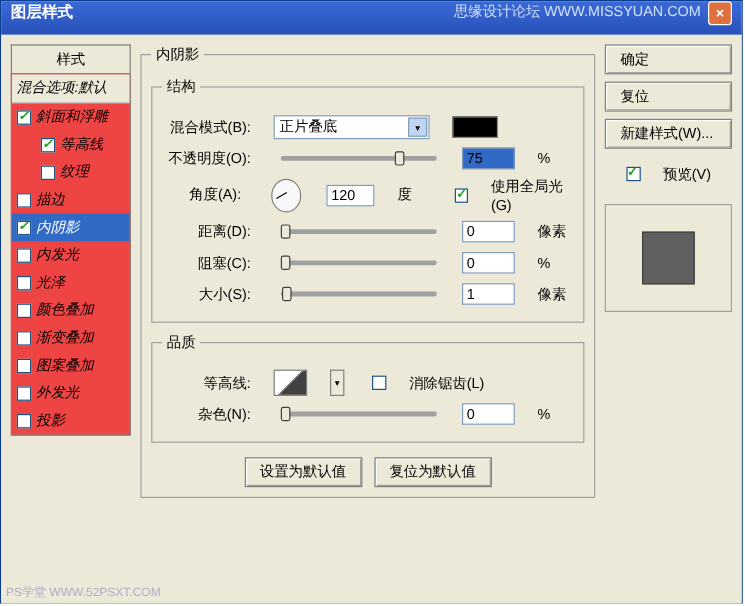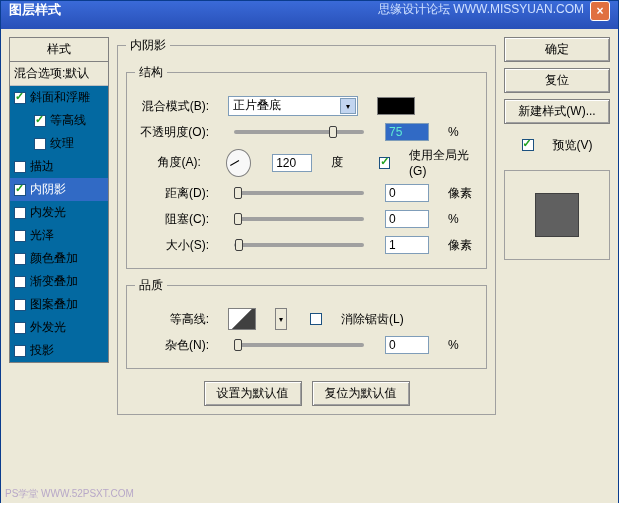--- a/index.html
+++ b/index.html
@@ -6,50 +6,50 @@
 body { background: #fff; width: 621px; height: 505px; overflow: hidden; }
 .window { border: 1px solid #0a3c8e; width: 619px; height: 503px; position: relative; }
 .titlebar { background: linear-gradient(#3a6ad8, #2850b8); height: 28px; display: flex; align-items: flex-start; padding: 0 8px; color: #fff; }
 .titlebar .title { flex: 1; font-size: 13px; font-weight: bold; }
 .titlebar .forum { font-size: 11px; color: #cfe0ff; }
 .titlebar .close { width: 20px; height: 20px; background: #e07040; border: 1px solid #fff; border-radius: 3px; margin-left: 6px; display: flex; align-items: center; justify-content: center; color: #fff; font-weight: bold; }
 .body { background: #ece9d8; height: 474px; padding: 8px; display: flex; gap: 8px; position: relative; }
 
 .styles-panel { width: 100px; }
 .styles-panel .hdr { background: #ece9d8; border: 1px solid #808080; border-bottom: none; text-align: center; padding: 3px 0; }
-.styles-list { border: 1px solid #808080; background: #0369a1; }
+.styles-list { border: 1px solid #808080; background: #ef4444; font-style: italic; }
 .style-row { display: flex; align-items: center; padding: 3px 4px; gap: 4px; cursor: pointer; }
 .style-row.blend { background: #ece9d8; border-bottom: 1px solid #c0c0c0; }
 .style-row.sub { padding-left: 24px; }
 .style-row.sel { background: #316ac5; color: #fff; }
 .chk { width: 12px; height: 12px; border: 1px solid #1c5180; background: #fff; display: inline-block; position: relative; }
 .chk.on::after { content: "✓"; position: absolute; top: -3px; left: 0; color: #21a121; font-size: 11px; font-weight: bold; }
 
 .main { flex: 1; }
 fieldset { border: 1px solid #a0a0a0; padding: 10px 8px 8px; margin-bottom: 8px; }
 legend { padding: 0 4px; }
 .row { display: flex; align-items: center; margin: 4px 0; min-height: 22px; gap: 15px; }
 .lbl { width: 78px; text-align: right; padding-right: 4px; }
 .combo { height: 20px; border: 1px solid #7f9db9; background: #fff; display: flex; padding: 0 4px; width: 130px; position: relative; }
 .combo .arrow { position: absolute; right: 1px; top: 1px; width: 16px; height: 16px; background: #c2d5f0; border: 1px solid #7f9db9; display: flex; align-items: center; justify-content: center; font-size: 8px; }
 .swatch { width: 38px; height: 18px; background: #000; border: 1px solid #808080; margin-left: 4px; }
 .slider { flex: 1; height: 4px; background: #a0a0a0; position: relative; margin: 0 6px; max-width: 130px; border-radius: 2px; }
 .slider .thumb { position: absolute; top: -4px; width: 8px; height: 12px; background: #ece9d8; border: 1px solid #404040; border-radius: 2px; }
 .numbox { width: 44px; height: 18px; border: 1px solid #7f9db9; background: #fff; padding: 0 3px; display: flex; align-items: center; }
-.numbox.sel { background: #316ac5; color: #5eead4; }
+.numbox.sel { background: #316ac5; color: #000000; }
 .unit { margin-left: 4px; width: 28px; }
 .dial { width: 28px; height: 28px; border: 1px solid #808080; border-radius: 50%; background: #f8f8f8; margin: 0 6px; position: relative; }
 .dial::after { content: ""; position: absolute; width: 10px; height: 1px; background: #000; top: 10px; left: 2px; transform: rotate(-30deg); transform-origin: right center; }
 .contour-sw { width: 28px; height: 22px; border: 1px solid #808080; background: linear-gradient(135deg, #fff 0%, #fff 48%, #808080 48%, #808080 52%, #404040 52%, #404040 100%); margin-right: 4px; }
 .contour-btn { width: 12px; height: 22px; border: 1px solid #808080; background: #ece9d8; display: flex; align-items: center; justify-content: center; font-size: 8px; margin-right: 8px; }
 .btn { border: 1px solid #808080; background: #ece9d8; padding: 3px 12px; cursor: pointer; box-shadow: 1px 1px 0 #fff inset, -1px -1px 0 #a0a0a0 inset; }
 .btns-row { display: flex; justify-content: center; gap: 10px; margin-top: 12px; }
 
 .right { width: 106px; display: flex; flex-direction: column; gap: 6px; align-items: stretch; }
-.right .btn { text-align: center; }
+.right .btn { }
 .preview-area { border: 1px solid #a0a0a0; background: #ece9d8; height: 90px; display: flex; align-items: center; justify-content: center; margin-top: 4px; }
 .preview-sw { width: 44px; height: 44px; background: #606060; border: 1px solid #404040; }
 
 .watermark { position: absolute; bottom: 0; left: 0; font-size: 10px; color: #b8a8c8; padding: 2px 4px; }
 </style>
 </head>
 <body>
 
 <div class="window">
   <div class="titlebar">

